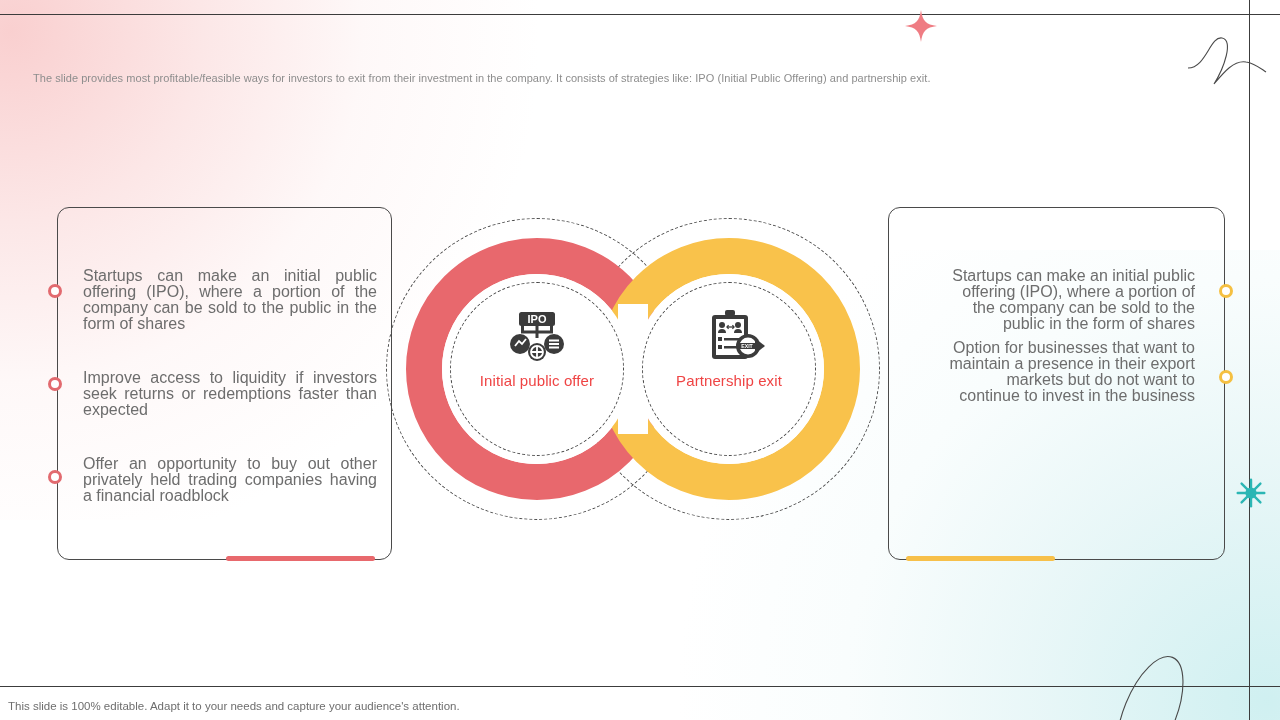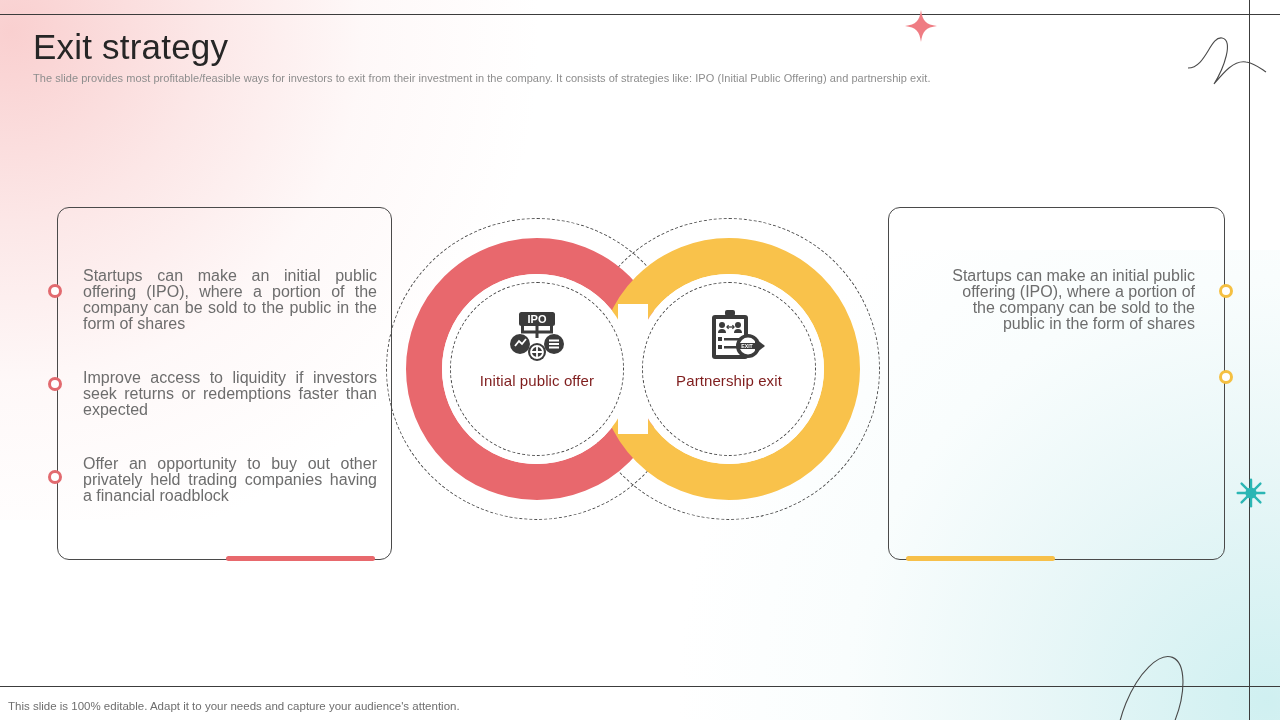--- a/index.html
+++ b/index.html
@@ -93,21 +93,21 @@
   .dash-inner-yellow{left:250px;top:52px;width:174px;height:174px;}
   .dash-outer-red{left:-6px;top:-12px;width:302px;height:302px;}
   .dash-outer-yellow{left:186px;top:-12px;width:302px;height:302px;}
 
   .bridge{
     position:absolute;left:226px;top:74px;width:30px;height:130px;background:#ffffff;
   }
 
   .node-label{
     position:absolute;width:190px;text-align:center;
-    font-size:15px;color:#7f1d1d;letter-spacing:.1px;
+    font-size:15px;color:#ef4444;letter-spacing:.1px;
   }
   .label-red{left:50px;top:142px;}
   .label-yellow{left:242px;top:142px;}
 
   .node-icon{position:absolute;width:64px;height:52px;}
   .icon-red{left:113px;top:82px;}
   .icon-yellow{left:311px;top:80px;}
 
   
   .footer{
@@ -142,41 +142,41 @@
   <svg class="sparkle-teal" viewBox="0 0 30 30">
     <g fill="#2BB6B4">
       <circle cx="15" cy="15" r="5.6"></circle>
       <rect x="13.8" y="0.5" width="2.4" height="29" rx="1.2"></rect>
       <rect x="0.5" y="13.8" width="29" height="2.4" rx="1.2"></rect>
       <rect x="13.8" y="0.5" width="2.4" height="29" rx="1.2" transform="rotate(45 15 15)"></rect>
       <rect x="13.8" y="0.5" width="2.4" height="29" rx="1.2" transform="rotate(-45 15 15)"></rect>
     </g>
   </svg>
 
-  <div class="title">Exit strategy</div>
   <div class="subtitle">The slide provides most profitable/feasible ways for investors to exit from their investment in the company. It consists of strategies like: IPO (Initial Public Offering) and partnership exit.</div>
 
   <div class="panel panel-left"></div>
   <div class="accent-bar accent-left"></div>
 
   <div class="marker marker-red" style="left:48px;top:284px;"></div>
   <div class="marker marker-red" style="left:48px;top:377px;"></div>
   <div class="marker marker-red" style="left:48px;top:470px;"></div>
 
   <div class="bullet left" style="top:268px;">Startups can make an initial public offering (IPO), where a portion of the company can be sold to the public in the form of shares</div>
   <div class="bullet left" style="top:456px;">Offer an opportunity to buy out other privately held trading companies having a financial roadblock</div>
   <div class="bullet left" style="top:370px;">Improve  access to liquidity if investors seek returns or redemptions faster than expected</div>
 
   <div class="panel panel-right"></div>
   <div class="accent-bar accent-right"></div>
 
   <div class="marker marker-yellow" style="left:1219px;top:284px;"></div>
   <div class="marker marker-yellow" style="left:1219px;top:370px;"></div>
 
   <div class="bullet right" style="left:943px;top:268px;">Startups can make an initial public offering (IPO), where a portion of the company can be sold to the public in the form of shares</div>
+  <div class="bullet right" style="left:943px;top:340px;">Option for businesses that want to maintain a presence in their export markets but do not want to continue to invest in the business</div>
 
   <div class="infinity">
 
     <div class="dashed-circle dash-outer-red"></div>
     <div class="dashed-circle dash-outer-yellow"></div>
 
     <div class="ring ring-red"></div>
     <div class="ring ring-yellow"></div>
 
     <div class="bridge"></div>

